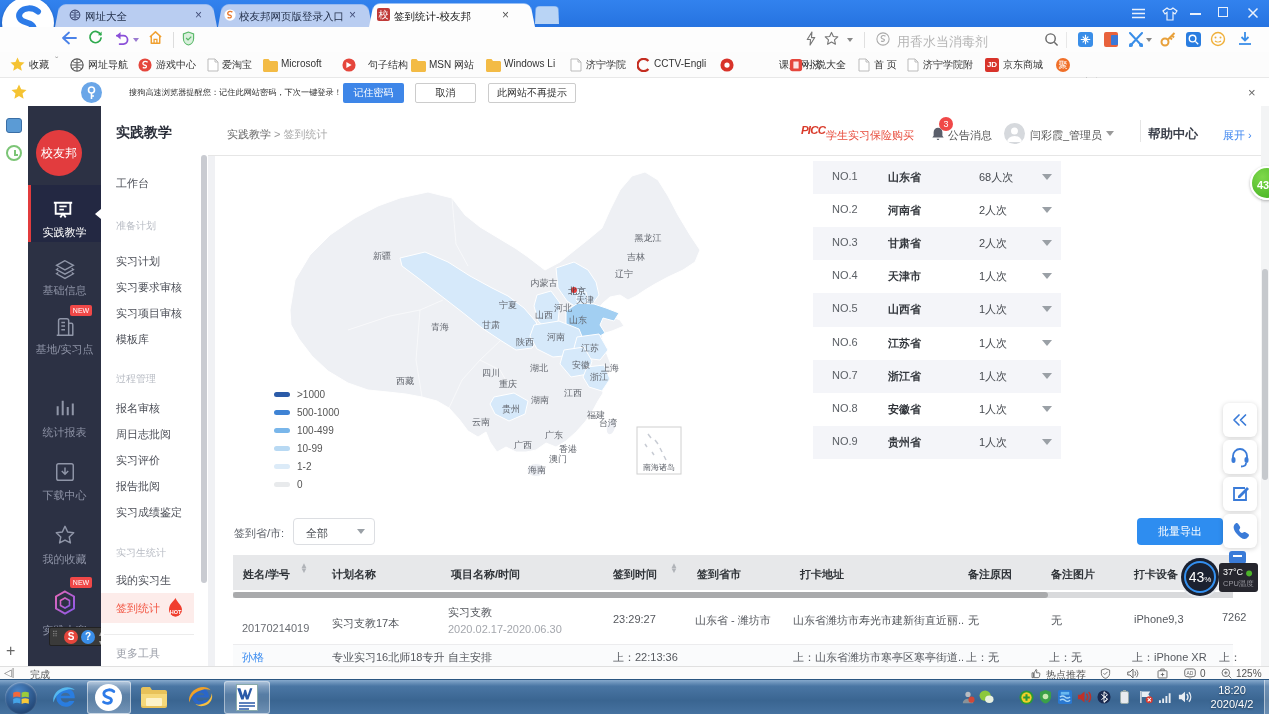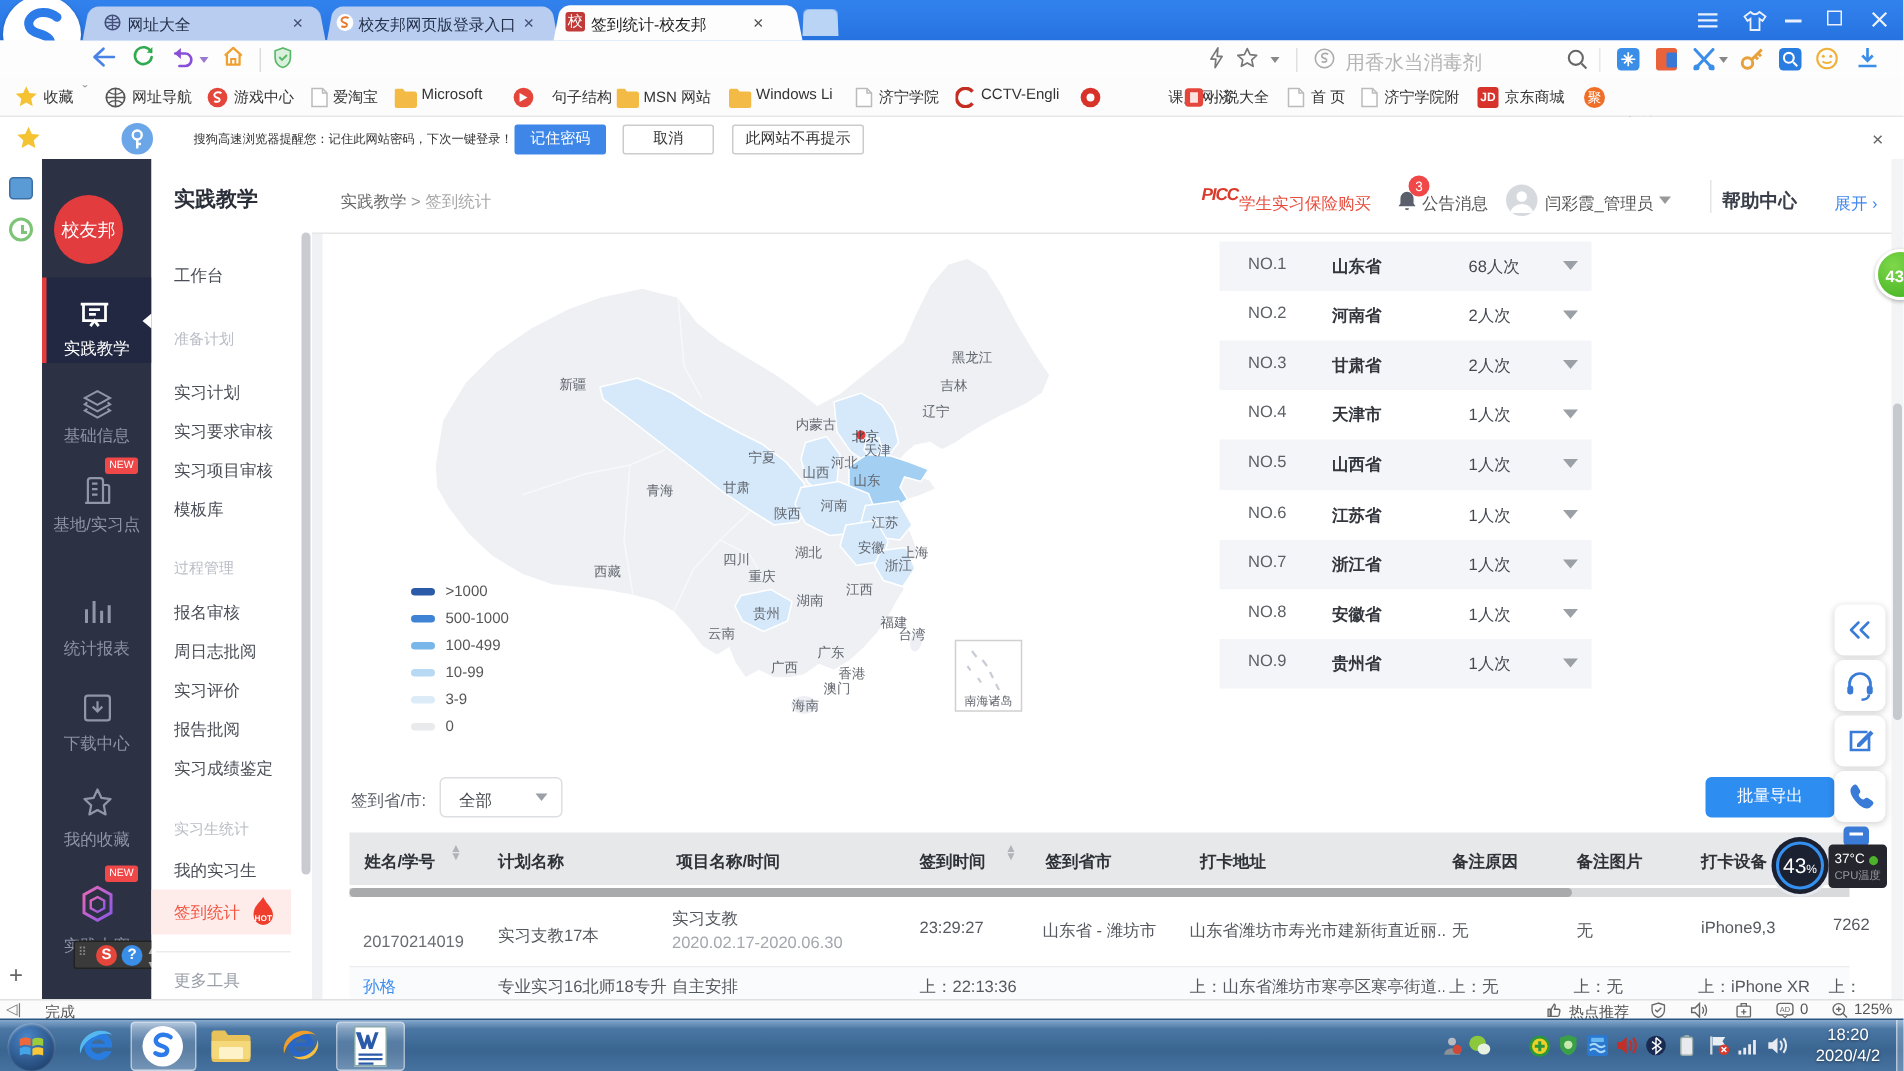--- a/index.html
+++ b/index.html
@@ -391,21 +391,21 @@
   <div class="abs" style="left:274px;top:286px;font-size:10px;color:#555;white-space:nowrap;">
     <div style="position:absolute;left:0;top:0;width:16px;height:5px;border-radius:2.5px;background:#2b5ba8;"></div>
         <div style="position:absolute;left:23px;top:-3px;">&gt;1000</div>
     <div style="position:absolute;left:0;top:18px;width:16px;height:5px;border-radius:2.5px;background:#3f83d4;"></div>
         <div style="position:absolute;left:23px;top:15px;">500-1000</div>
     <div style="position:absolute;left:0;top:36px;width:16px;height:5px;border-radius:2.5px;background:#79b6ea;"></div>
         <div style="position:absolute;left:23px;top:33px;">100-499</div>
     <div style="position:absolute;left:0;top:54px;width:16px;height:5px;border-radius:2.5px;background:#b8d9f3;"></div>
         <div style="position:absolute;left:23px;top:51px;">10-99</div>
     <div style="position:absolute;left:0;top:72px;width:16px;height:5px;border-radius:2.5px;background:#dcebf8;"></div>
-        <div style="position:absolute;left:23px;top:69px;">3-9</div>
+        <div style="position:absolute;left:23px;top:69px;">1-2</div>
     <div style="position:absolute;left:0;top:90px;width:16px;height:5px;border-radius:2.5px;background:#e8eaec;"></div>
         <div style="position:absolute;left:23px;top:87px;">0</div>
   </div>
 
   <div class="abs" style="left:813px;top:55px;width:248px;height:298px;font-size:11px;">
     <div style="position:absolute;left:0;top:0px;width:248px;height:33px;background:#f4f5f9;">
           <span style="position:absolute;left:19px;top:9px;color:#5c6066;">NO.1</span>
           <span style="position:absolute;left:75px;top:9px;color:#33373d;font-weight:bold;">山东省</span>
           <span style="position:absolute;left:166px;top:9px;color:#45494f;">68人次</span>
           <span style="position:absolute;left:229px;top:13px;width:0;height:0;border-left:5px solid transparent;border-right:5px solid transparent;border-top:6px solid #9aa0a6;"></span>

